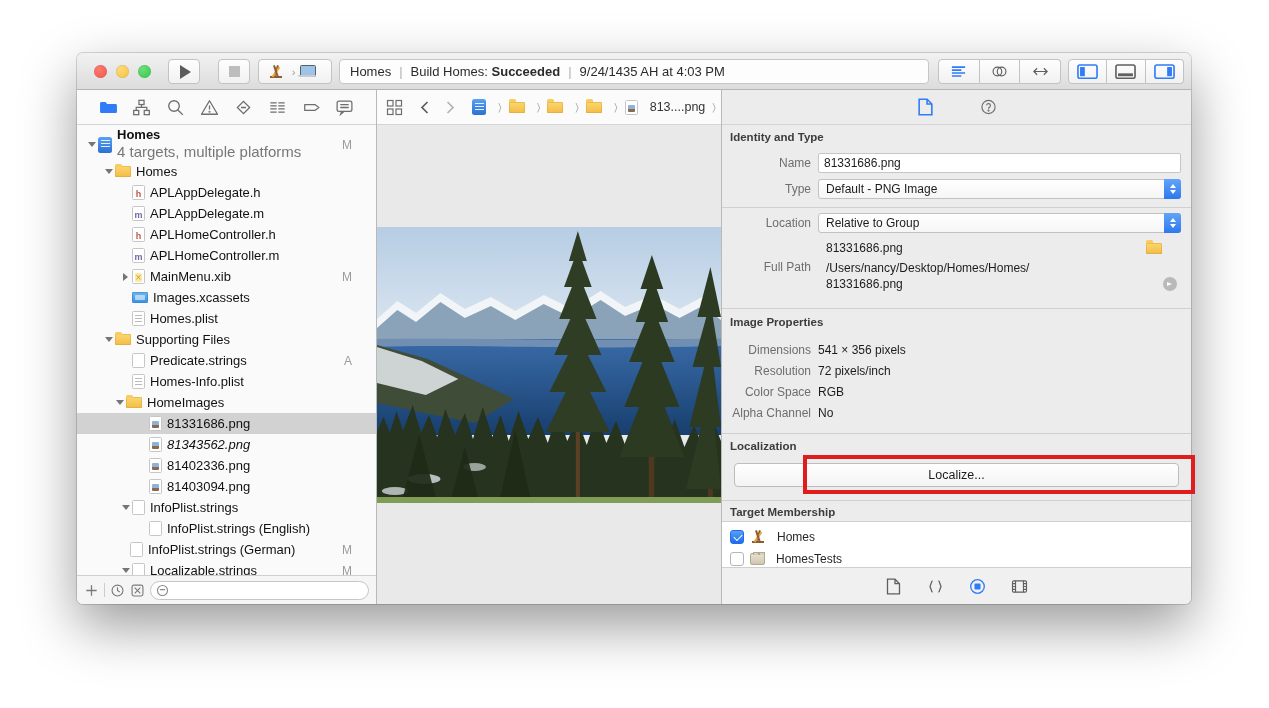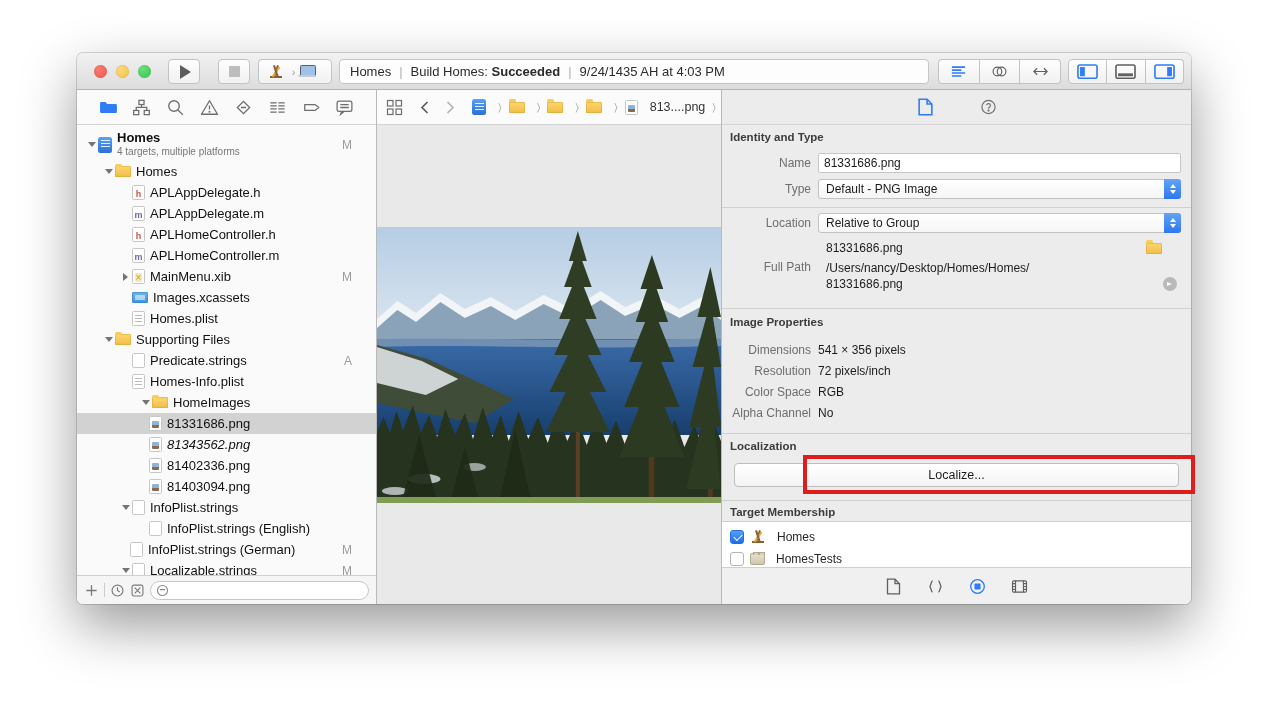--- a/index.html
+++ b/index.html
@@ -56,21 +56,21 @@
   .trow.sel { background:#d2d2d2; }
   .trow.proj { height:33px; }
   .arr { width:13px; flex:0 0 13px; display:flex; align-items:center; justify-content:center; }
   .arr.down::before  { content:""; border-top:5px solid #757575; border-left:4px solid transparent; border-right:4px solid transparent; }
   .arr.right::before { content:""; border-left:5px solid #757575; border-top:4px solid transparent; border-bottom:4px solid transparent; }
   .fico { flex:0 0 auto; margin-right:5px; position:relative; display:inline-block; }
   .lbl { overflow:hidden; text-overflow:ellipsis; }
   .badge { margin-left:auto; padding-right:24px; color:#9b9b9b; font-size:12px; }
   .ptxt { line-height:1.15; }
   .plbl { font-weight:bold; font-size:13px; }
-  .psub { font-size:10px; color:#777; }
+  .psub { font-size:15px; color:#777; }
 
   
   .i-folder { width:16px; height:11px; background:linear-gradient(#fcd76f,#f2bc45); border-radius:1.5px; box-shadow:inset 0 0 0 .5px #d8a435; }
   .i-folder::before { content:""; position:absolute; left:0; top:-2.5px; width:7px; height:3px;
                       background:#f7cd5f; border-radius:1.5px 1.5px 0 0; }
   .i-page { width:13px; height:15px; background:#fff; border:1px solid #c6c6c6; border-radius:1.5px; }
   .i-file-h::after, .i-file-m::after { position:absolute; left:0; right:0; bottom:0; font-size:9px; text-align:center; font-weight:bold; }
   .i-file-h::after { content:"h"; color:#c4554a; }
   .i-file-m::after { content:"m"; color:#7563a8; }
   .i-plist::after { content:""; position:absolute; left:2px; right:2px; top:3px; height:9px;
@@ -350,21 +350,21 @@
               <span class="arr none"></span>
               <span class="fico i-page"></span>
               <span class="lbl">Predicate.strings</span>
               <span class="badge">A</span>
             </div>
             <div class="trow" style="padding-left: 42px;">
               <span class="arr none"></span>
               <span class="fico i-page i-plist"></span>
               <span class="lbl">Homes-Info.plist</span>
             </div>
-            <div class="trow" style="padding-left: 62px;">
+            <div class="trow" style="padding-left: 36px;">
               <span class="arr down"></span>
               <span class="fico i-folder"></span>
               <span class="lbl">HomeImages</span>
             </div>
             <div class="trow sel" style="padding-left: 59px;">
               <span class="arr none"></span>
               <span class="fico i-page i-image"></span>
               <span class="lbl">81331686.png</span>
             </div>
             <div class="trow" style="padding-left: 59px; font-style: italic;">

